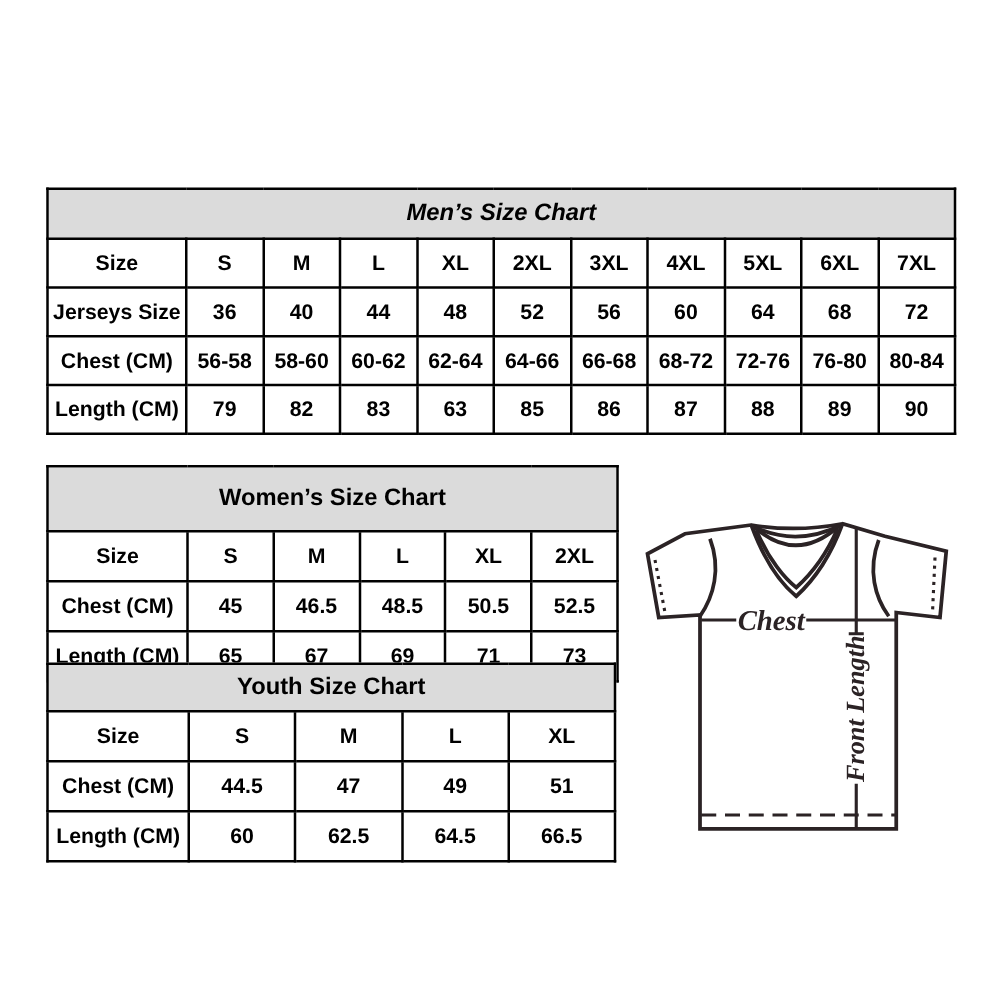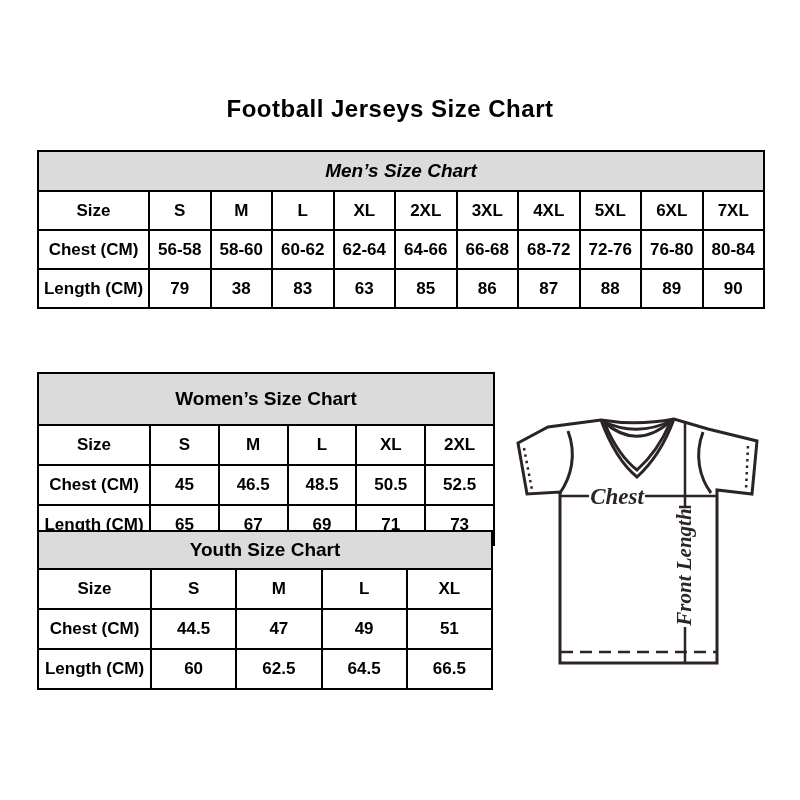--- a/index.html
+++ b/index.html
@@ -32,21 +32,20 @@
   #youth-table thead tr{height:38px;}
   #youth-table tbody tr{height:40px;}
   #youth-table col.c-label{width:113px;}
   .jersey-svg{position:absolute;left:495px;top:403px;width:280px;height:272px;}
 </style>
 </head>
 <body>
 
 <div class="page">
 
-  <div class="title">Football Jerseys Size Chart</div>
 
   <table class="size-table" id="mens-table">
     <colgroup>
         <col class="c-label">
         <col span="10">
       </colgroup>
     <thead>
       <tr>
         <th class="band" colspan="11">Men’s Size Chart</th>
       </tr>
@@ -59,36 +58,49 @@
           <td>L</td>
           <td>XL</td>
           <td>2XL</td>
           <td>3XL</td>
           <td>4XL</td>
           <td>5XL</td>
           <td>6XL</td>
           <td>7XL</td>
         </tr>
         <tr>
+          <td>Jerseys Size</td>
+          <td>36</td>
+          <td>40</td>
+          <td>44</td>
+          <td>48</td>
+          <td>52</td>
+          <td>56</td>
+          <td>60</td>
+          <td>64</td>
+          <td>68</td>
+          <td>72</td>
+        </tr>
+        <tr>
           <td>Chest (CM)</td>
           <td>56-58</td>
           <td>58-60</td>
           <td>60-62</td>
           <td>62-64</td>
           <td>64-66</td>
           <td>66-68</td>
           <td>68-72</td>
           <td>72-76</td>
           <td>76-80</td>
           <td>80-84</td>
         </tr>
         <tr>
           <td>Length (CM)</td>
           <td>79</td>
-          <td>38</td>
+          <td>82</td>
           <td>83</td>
           <td>63</td>
           <td>85</td>
           <td>86</td>
           <td>87</td>
           <td>88</td>
           <td>89</td>
           <td>90</td>
         </tr>
       </tbody>

